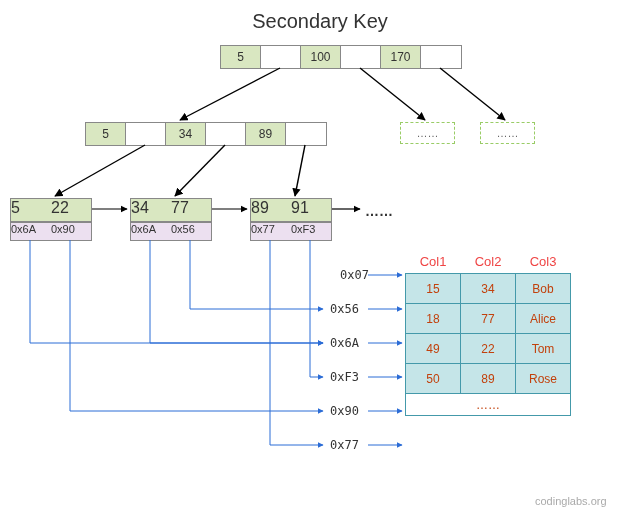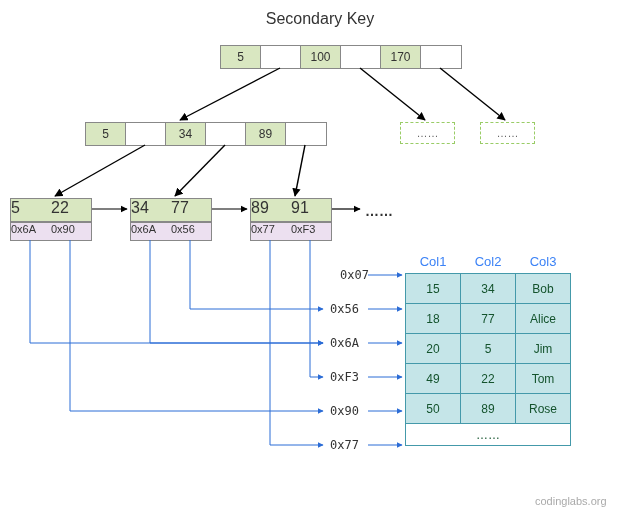--- a/index.html
+++ b/index.html
@@ -1,32 +1,32 @@
 <!DOCTYPE html>
 <html><head>
 <meta charset="utf-8">
 <style>
 *{box-sizing:border-box;margin:0;padding:0}
 body{font-family:"Segoe UI",Arial,sans-serif;background:#fff;width:640px;height:515px;position:relative;overflow:hidden}
-.title{position:absolute;top:10px;left:0;width:100%;text-align:center;font-size:16px;color:#333}
+.title{position:absolute;top:10px;left:0;width:100%;text-align:center;font-size:20px;color:#333}
 .node{position:absolute;display:flex;border:1px solid #888}
 .node .cell{border-right:1px solid #888;font-size:12px;display:flex;align-items:center;justify-content:center}
 .node .cell:last-child{border-right:none}
 .key-cell{background:#d9e7c1;color:#333;width:40px;height:22px}
 .empty-cell{background:#fff;width:40px;height:22px}
 .addr-cell{background:#ece0f0;color:#333;width:40px;height:18px;font-size:11px;border-top:1px solid #888}
 .leaf{position:absolute}
 .leaf-keys{display:flex;border:1px solid #888}
 .leaf-addrs{display:flex;border:1px solid #888;border-top:none}
 .ghost{position:absolute;border:1.5px dashed #9c6;background:#fff;width:55px;height:22px;display:flex;align-items:center;justify-content:center;font-size:11px;color:#666}
 .dots{position:absolute;font-size:14px;color:#333;font-weight:bold}
 .addr-label{position:absolute;font-size:12px;color:#333;font-family:Consolas,monospace}
 .table{position:absolute;border-collapse:collapse}
-.table th{font-weight:normal;font-size:13px;color:#3b82f6;padding:4px 0;text-align:center;width:55px}
-.table td{border:1px solid #49a;background:#c5e5e8;text-align:center;font-size:12px;color:#14532d;height:30px;width:55px}
+.table th{font-weight:normal;font-size:13px;color:#ef4444;padding:4px 0;text-align:center;width:55px}
+.table td{border:1px solid #49a;background:#c5e5e8;text-align:center;font-size:12px;color:#c2410c;height:30px;width:55px}
 .table .more-row td{background:#fff;height:22px}
 .watermark{position:absolute;font-size:11px;color:#aaa}
 svg{position:absolute;top:0;left:0;pointer-events:none}
 </style>
 </head>
 <body>
 
 <div class="title">Secondary Key</div>
 
 <div class="node" style="top:45px;left:220px">
@@ -103,25 +103,20 @@
         <td>15</td>
         <td>34</td>
         <td>Bob</td>
       </tr>
   <tr>
         <td>18</td>
         <td>77</td>
         <td>Alice</td>
       </tr>
   <tr>
-        <td>20</td>
-        <td>5</td>
-        <td>Jim</td>
-      </tr>
-  <tr>
         <td>49</td>
         <td>22</td>
         <td>Tom</td>
       </tr>
   <tr>
         <td>50</td>
         <td>89</td>
         <td>Rose</td>
       </tr>
   <tr class="more-row">

